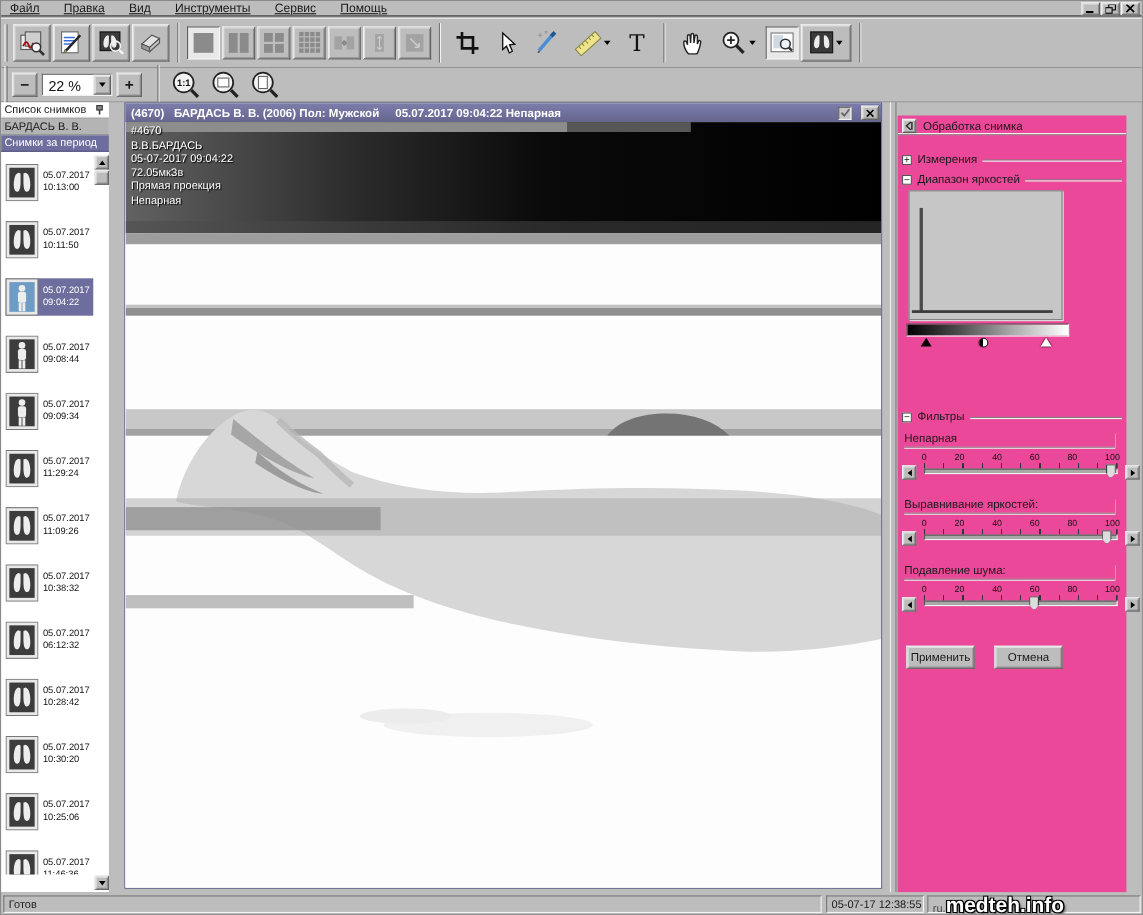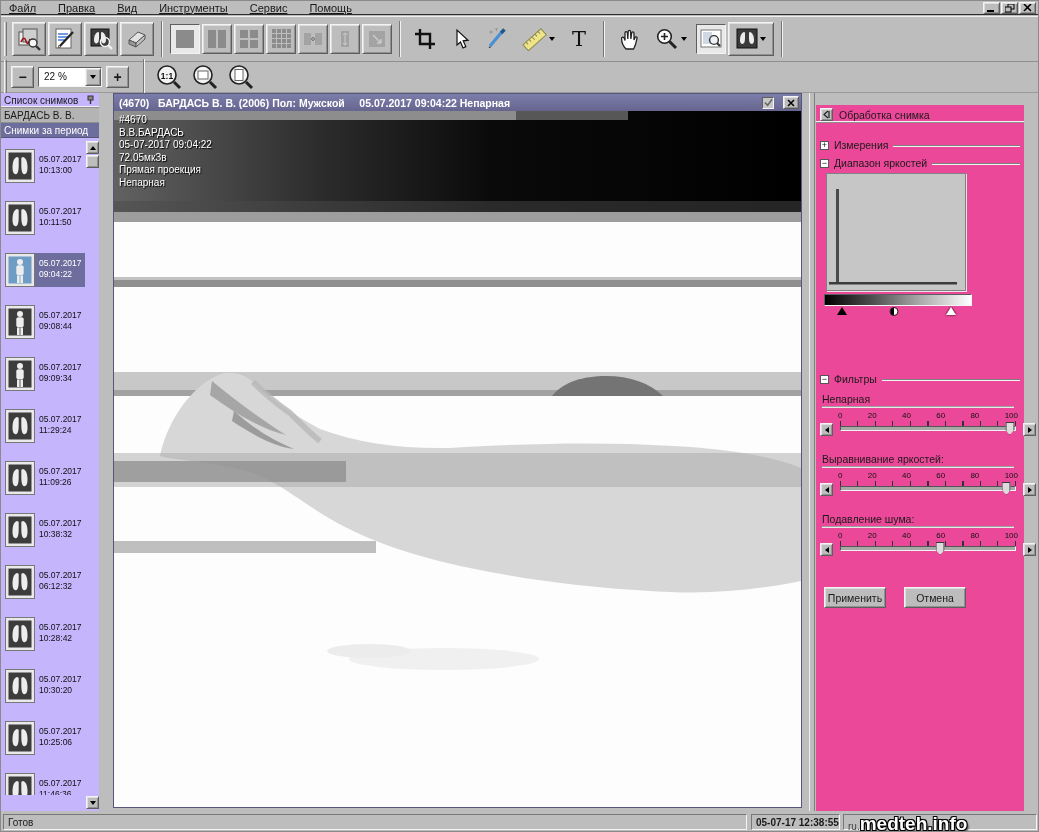--- a/index.html
+++ b/index.html
@@ -25,26 +25,26 @@
   .tb-handle { width:3px; height:34px; margin:0 4px 0 3px; border-left:1px solid #f2f2f2; border-right:1px solid #777; }
   .tb-sep { width:2px; height:36px; margin:0 6px; border-left:1px solid #777; border-right:1px solid #f2f2f2; }
   .tb-btn { width:34px; height:34px; margin:0 1px; display:flex; align-items:center; justify-content:center; }
   .tb-flat { width:32px; height:32px; margin:0 2px; display:flex; align-items:center; justify-content:center; background:transparent; border:none; }
   .tb-small { width:30px; height:30px; margin:0 1px; display:flex; align-items:center; justify-content:center; }
   .disabled-ic { opacity:.5; }
   .dd { width:0; height:0; border-left:3px solid transparent; border-right:3px solid transparent; border-top:4px solid #000; margin-left:2px; }
   .grid-ic { display:grid; gap:2px; }
   .grid-ic i { background:#8b8b8b; display:block; }
   .combo { width:64px; height:20px; display:flex; background:#fff; margin-left:4px; margin-right:4px; }
-  .combo .val { flex:1; font-size:10px; padding:3px 0 0 5px; color:#111; }
+  .combo .val { flex:1; font-size:13px; padding:3px 0 0 5px; color:#111; }
   .combo .dbtn { width:16px; height:18px; display:flex; align-items:center; justify-content:center; }
   .sq-btn { width:23px; height:22px; display:flex; align-items:center; justify-content:center; font-size:14px; font-weight:bold; }
 
   
-  .sidebar { position:absolute; left:0; top:92px; width:98px; height:718px; background:#c4b5fd; }
+  .sidebar { position:absolute; left:0; top:92px; width:98px; height:718px; background:#ffffff; }
   .sb-header { height:15px; display:flex; align-items:center; padding:0 3px; border-bottom:1px solid #8f8f8f; box-shadow:0 -1px 0 #f0f0f0 inset; font-size:10px; }
   .sb-header span { flex:1; }
   .sb-patient { height:15px; display:flex; align-items:center; padding-left:3px; font-size:10px; background:#b4b4b4; border-bottom:1px solid #8f8f8f; }
   .sb-period { height:15px; display:flex; align-items:center; padding-left:3px; font-size:10px; background:#6e6e9e; color:#fff; border-bottom:1px solid #55557d; }
   .sb-list { position:absolute; left:0; top:48px; width:84px; bottom:16px; overflow:hidden; padding-top:8px; }
   .list-item { display:flex; align-items:flex-start; margin:0 0 18px 4px; height:34px; }
   .list-item .thumb { width:30px; height:34px; flex:none; }
   .list-item .thumb svg { display:block; width:30px; height:34px; }
   .item-text { font-size:8.5px; line-height:11px; padding:5px 2px 0 4px; color:#111; }
   .list-item.selected { background:#6e6e9e; }
@@ -727,21 +727,21 @@
       </div>
 
     <div class="rp-btn raised" style="left:8px;">Применить</div>
     <div class="rp-btn raised" style="left:88px;">Отмена</div>
   </div>
 
   <div class="statusbar">
     <div class="st-cell" style="left:2px;width:744px;">
       <span>Готов</span>
     </div>
-    <div class="st-cell" style="left:750px;width:89px;font-weight:bold;">
+    <div class="st-cell" style="left:750px;width:89px;">
       <span>05-07-17 12:38:55</span>
     </div>
     <div class="st-cell" style="left:842px;width:194px;">
       <span class="wm-prefix">ru.</span><span class="wm">medteh.info</span>
     </div>
   </div>
 
 </div>
 
 </body></html>

